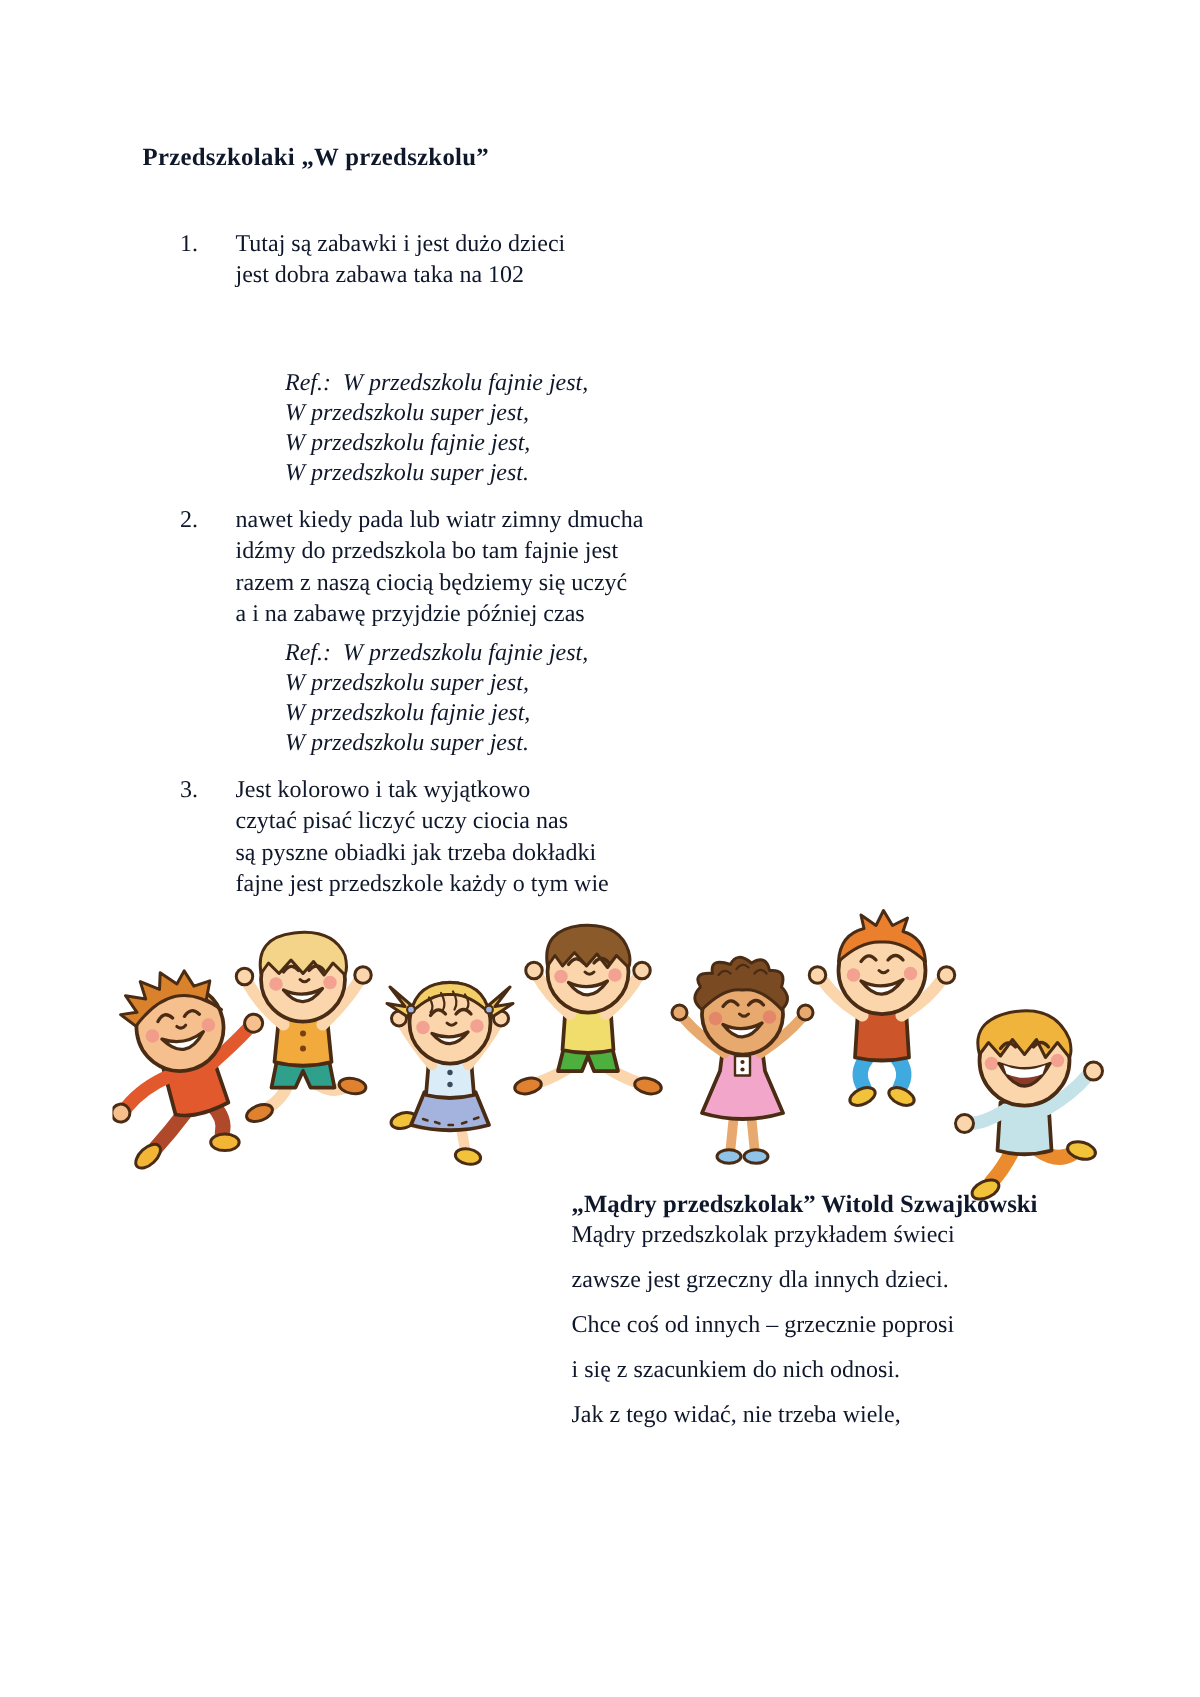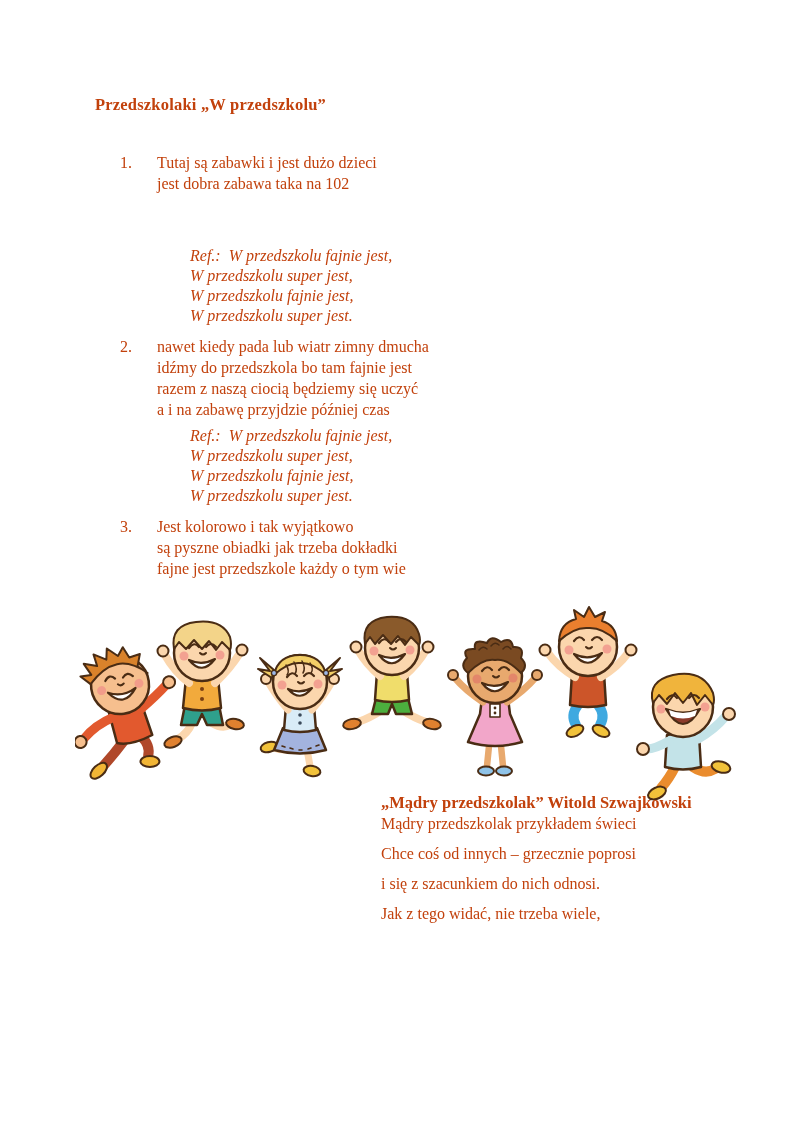--- a/index.html
+++ b/index.html
@@ -1,18 +1,18 @@
 <!DOCTYPE html>
 <html><head>
 <meta charset="utf-8">
 <style>
   html,body{margin:0;padding:0;background:#ffffff;}
   .page{
     position:relative;width:800px;height:1131px;background:#ffffff;overflow:hidden;
-    font-family:"Liberation Serif", serif;color:#c2410c;
+    font-family:"Liberation Serif", serif;color:#0f172a;
   }
   .song-title{position:absolute;left:95px;top:95px;margin:0;font-size:16.5px;font-weight:700;letter-spacing:.2px;}
   .verse{position:absolute;left:120px;}
   .verse .num{position:absolute;left:0;top:0;font-size:16px;line-height:21px;}
   .verse .lines{margin-left:37px;}
   .line{font-size:16px;line-height:21px;white-space:pre;}
   .refrain{position:absolute;left:190px;font-style:italic;}
   .refrain .line{line-height:20px;}
   .poem-title{position:absolute;left:381px;top:793px;margin:0;font-size:16.5px;font-weight:700;}
   .poem{position:absolute;left:381px;top:809px;}
@@ -55,20 +55,21 @@
       <div class="line">Ref.:&nbsp; W przedszkolu fajnie jest,</div>
       <div class="line">W przedszkolu super jest,</div>
       <div class="line">W przedszkolu fajnie jest,</div>
       <div class="line">W przedszkolu super jest.</div>
     </div>
 
   <div class="verse" style="top:516px">
     <span class="num">3.</span>
     <div class="lines">
         <div class="line">Jest kolorowo i tak wyjątkowo</div>
+        <div class="line">czytać pisać liczyć uczy ciocia nas</div>
         <div class="line">są pyszne obiadki jak trzeba dokładki</div>
         <div class="line">fajne jest przedszkole każdy o tym wie</div>
       </div>
   </div>
 
   <svg class="illustration" width="690" height="212" viewBox="0 0 690 212" fill="none" stroke-linecap="round" stroke-linejoin="round">
 
     <g transform="translate(45,90) rotate(-8)">
       <path d="M-4,56 Q-16,68 -28,78" stroke="#b0482a" stroke-width="10"></path>
       <path d="M14,54 Q22,64 18,74" stroke="#b0482a" stroke-width="10"></path>
@@ -224,18 +225,19 @@
       <circle cx="22" cy="0" r="4.5" fill="#f1948a" opacity="0.8"></circle>
       <path d="M-17,2 Q0,32 17,2 Q0,9 -17,2 Z" fill="#8c3b2a" stroke="#4a2c14" stroke-width="2.2"></path>
       <path d="M-14,3 Q0,9 14,3 L12,9 Q0,14 -12,9 Z" fill="#ffffff"></path>
     </g>
   </svg>
 
   <h2 class="poem-title">„Mądry przedszkolak” Witold Szwajkowski</h2>
 
   <div class="poem">
       <div class="line">Mądry przedszkolak przykładem świeci</div>
+      <div class="line">zawsze jest grzeczny dla innych dzieci.</div>
       <div class="line">Chce coś od innych – grzecznie poprosi</div>
       <div class="line">i się z szacunkiem do nich odnosi.</div>
       <div class="line">Jak z tego widać, nie trzeba wiele,</div>
     </div>
 
 </div>
 
 </body></html>

